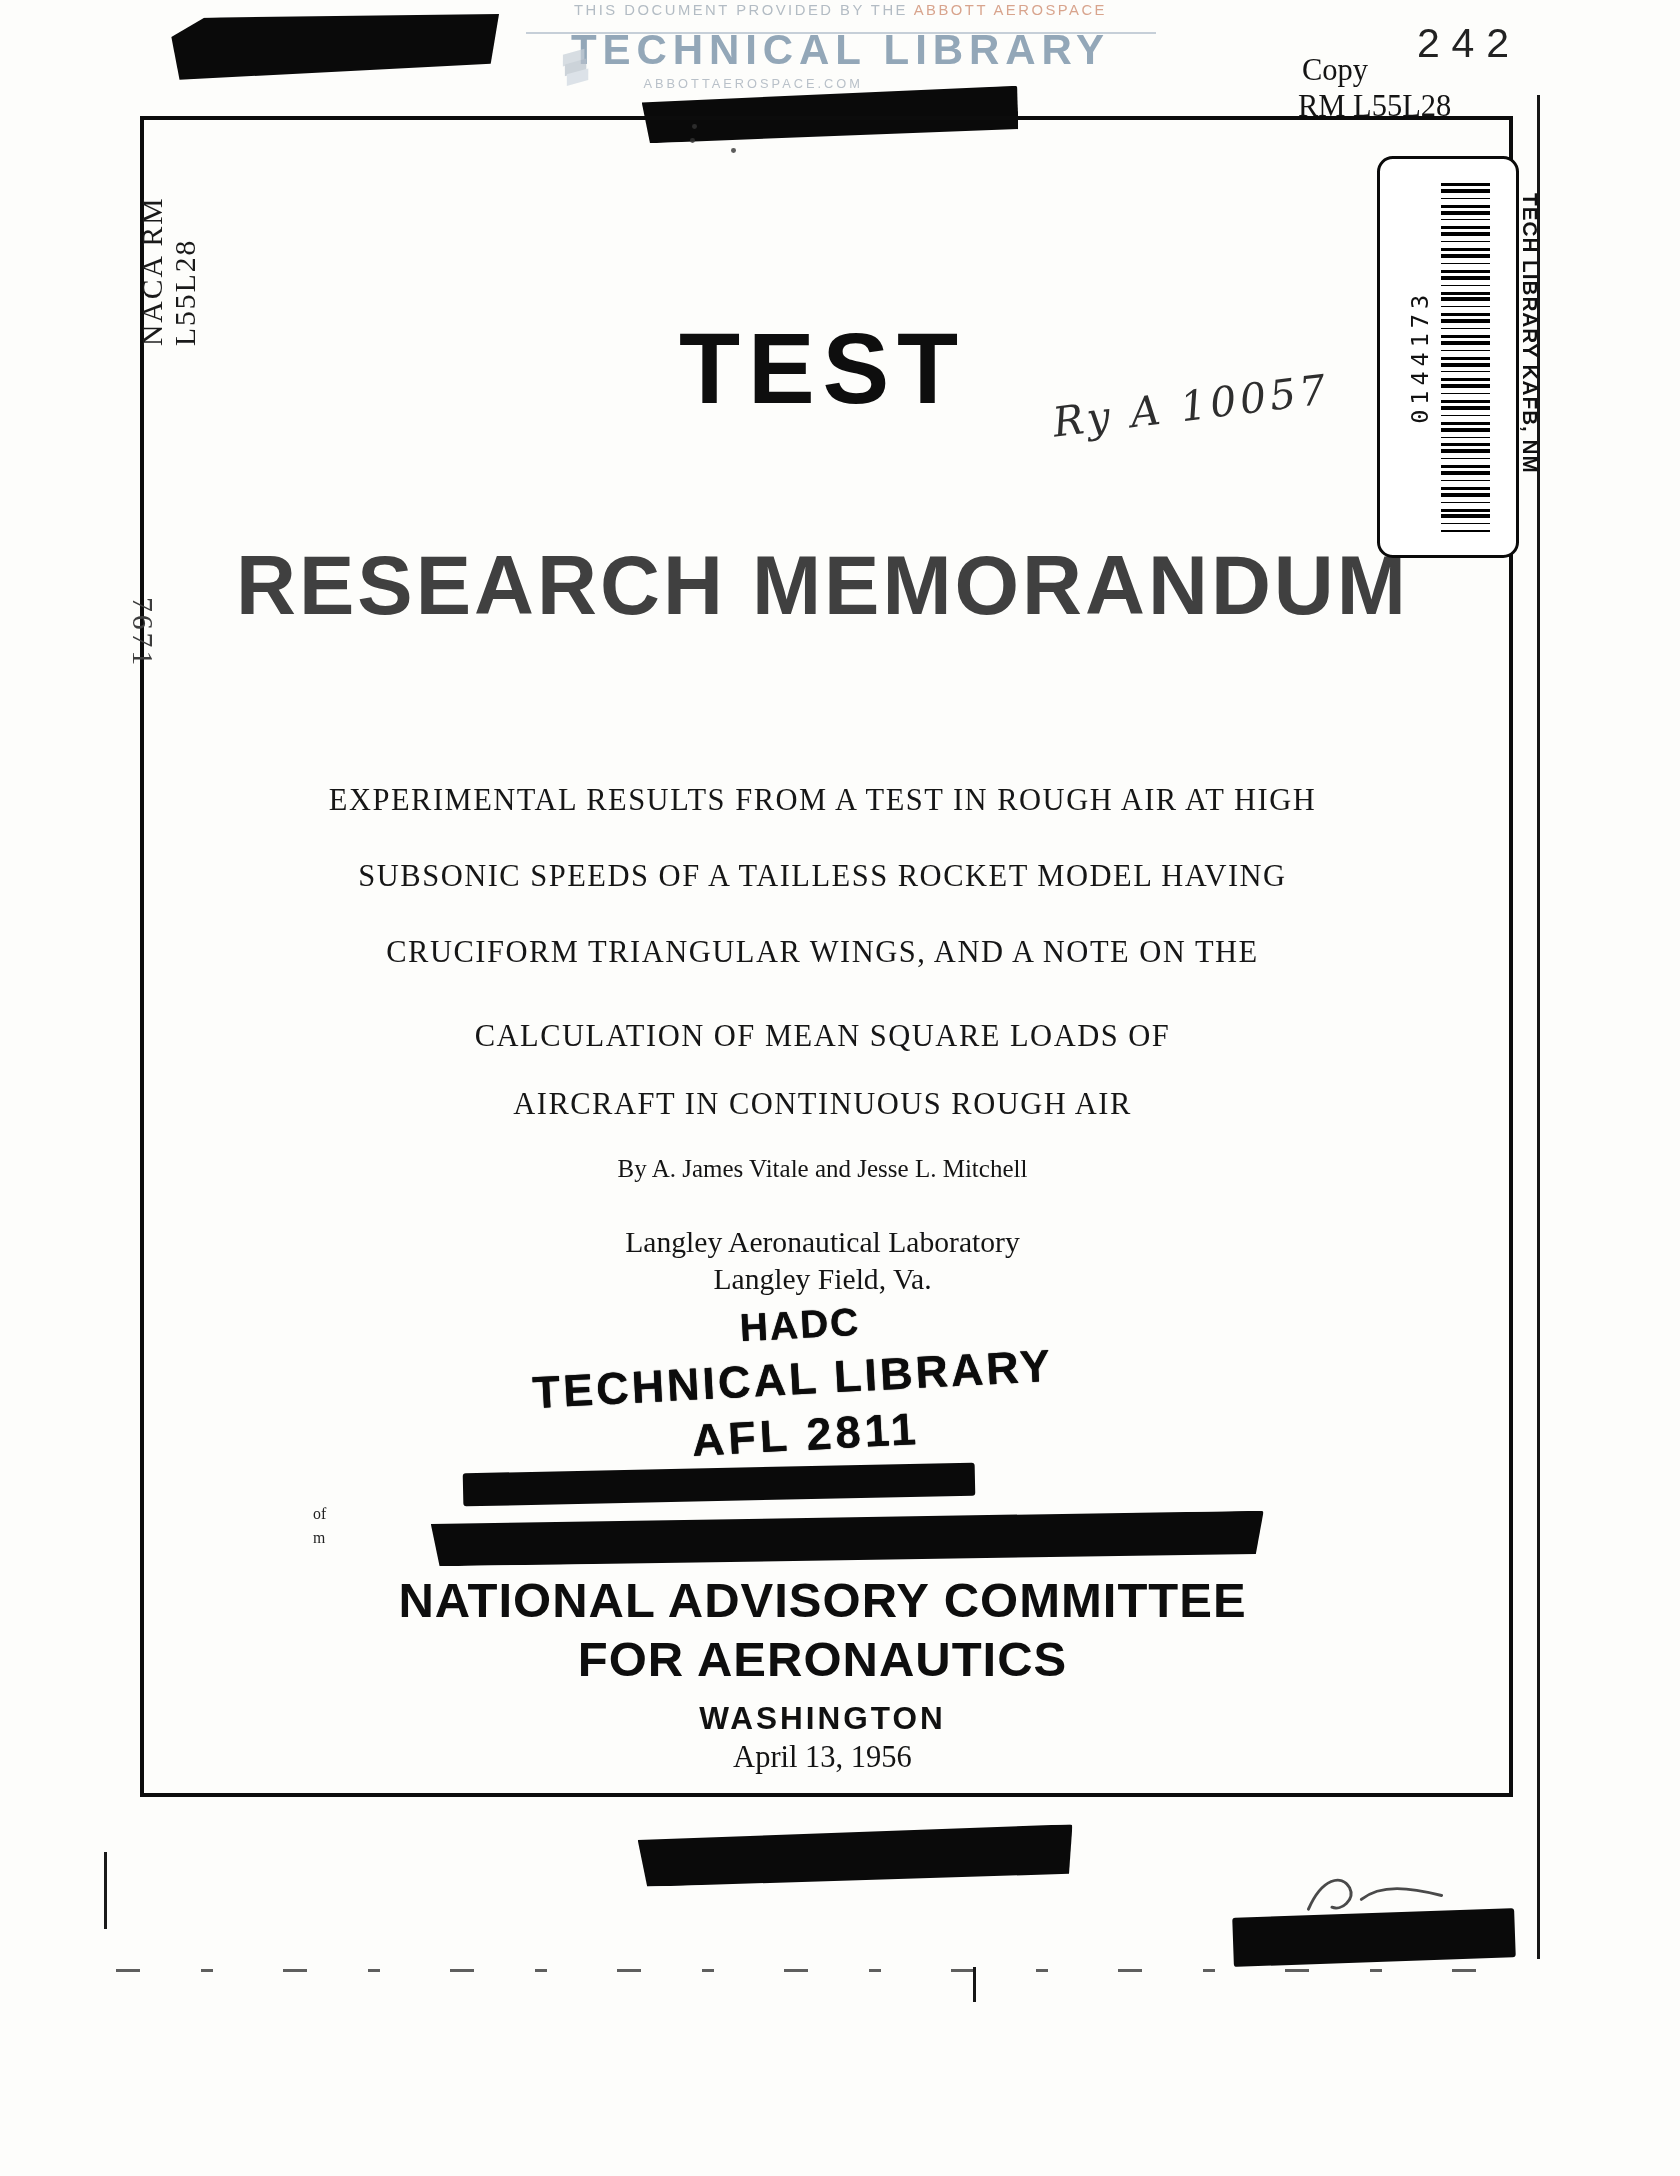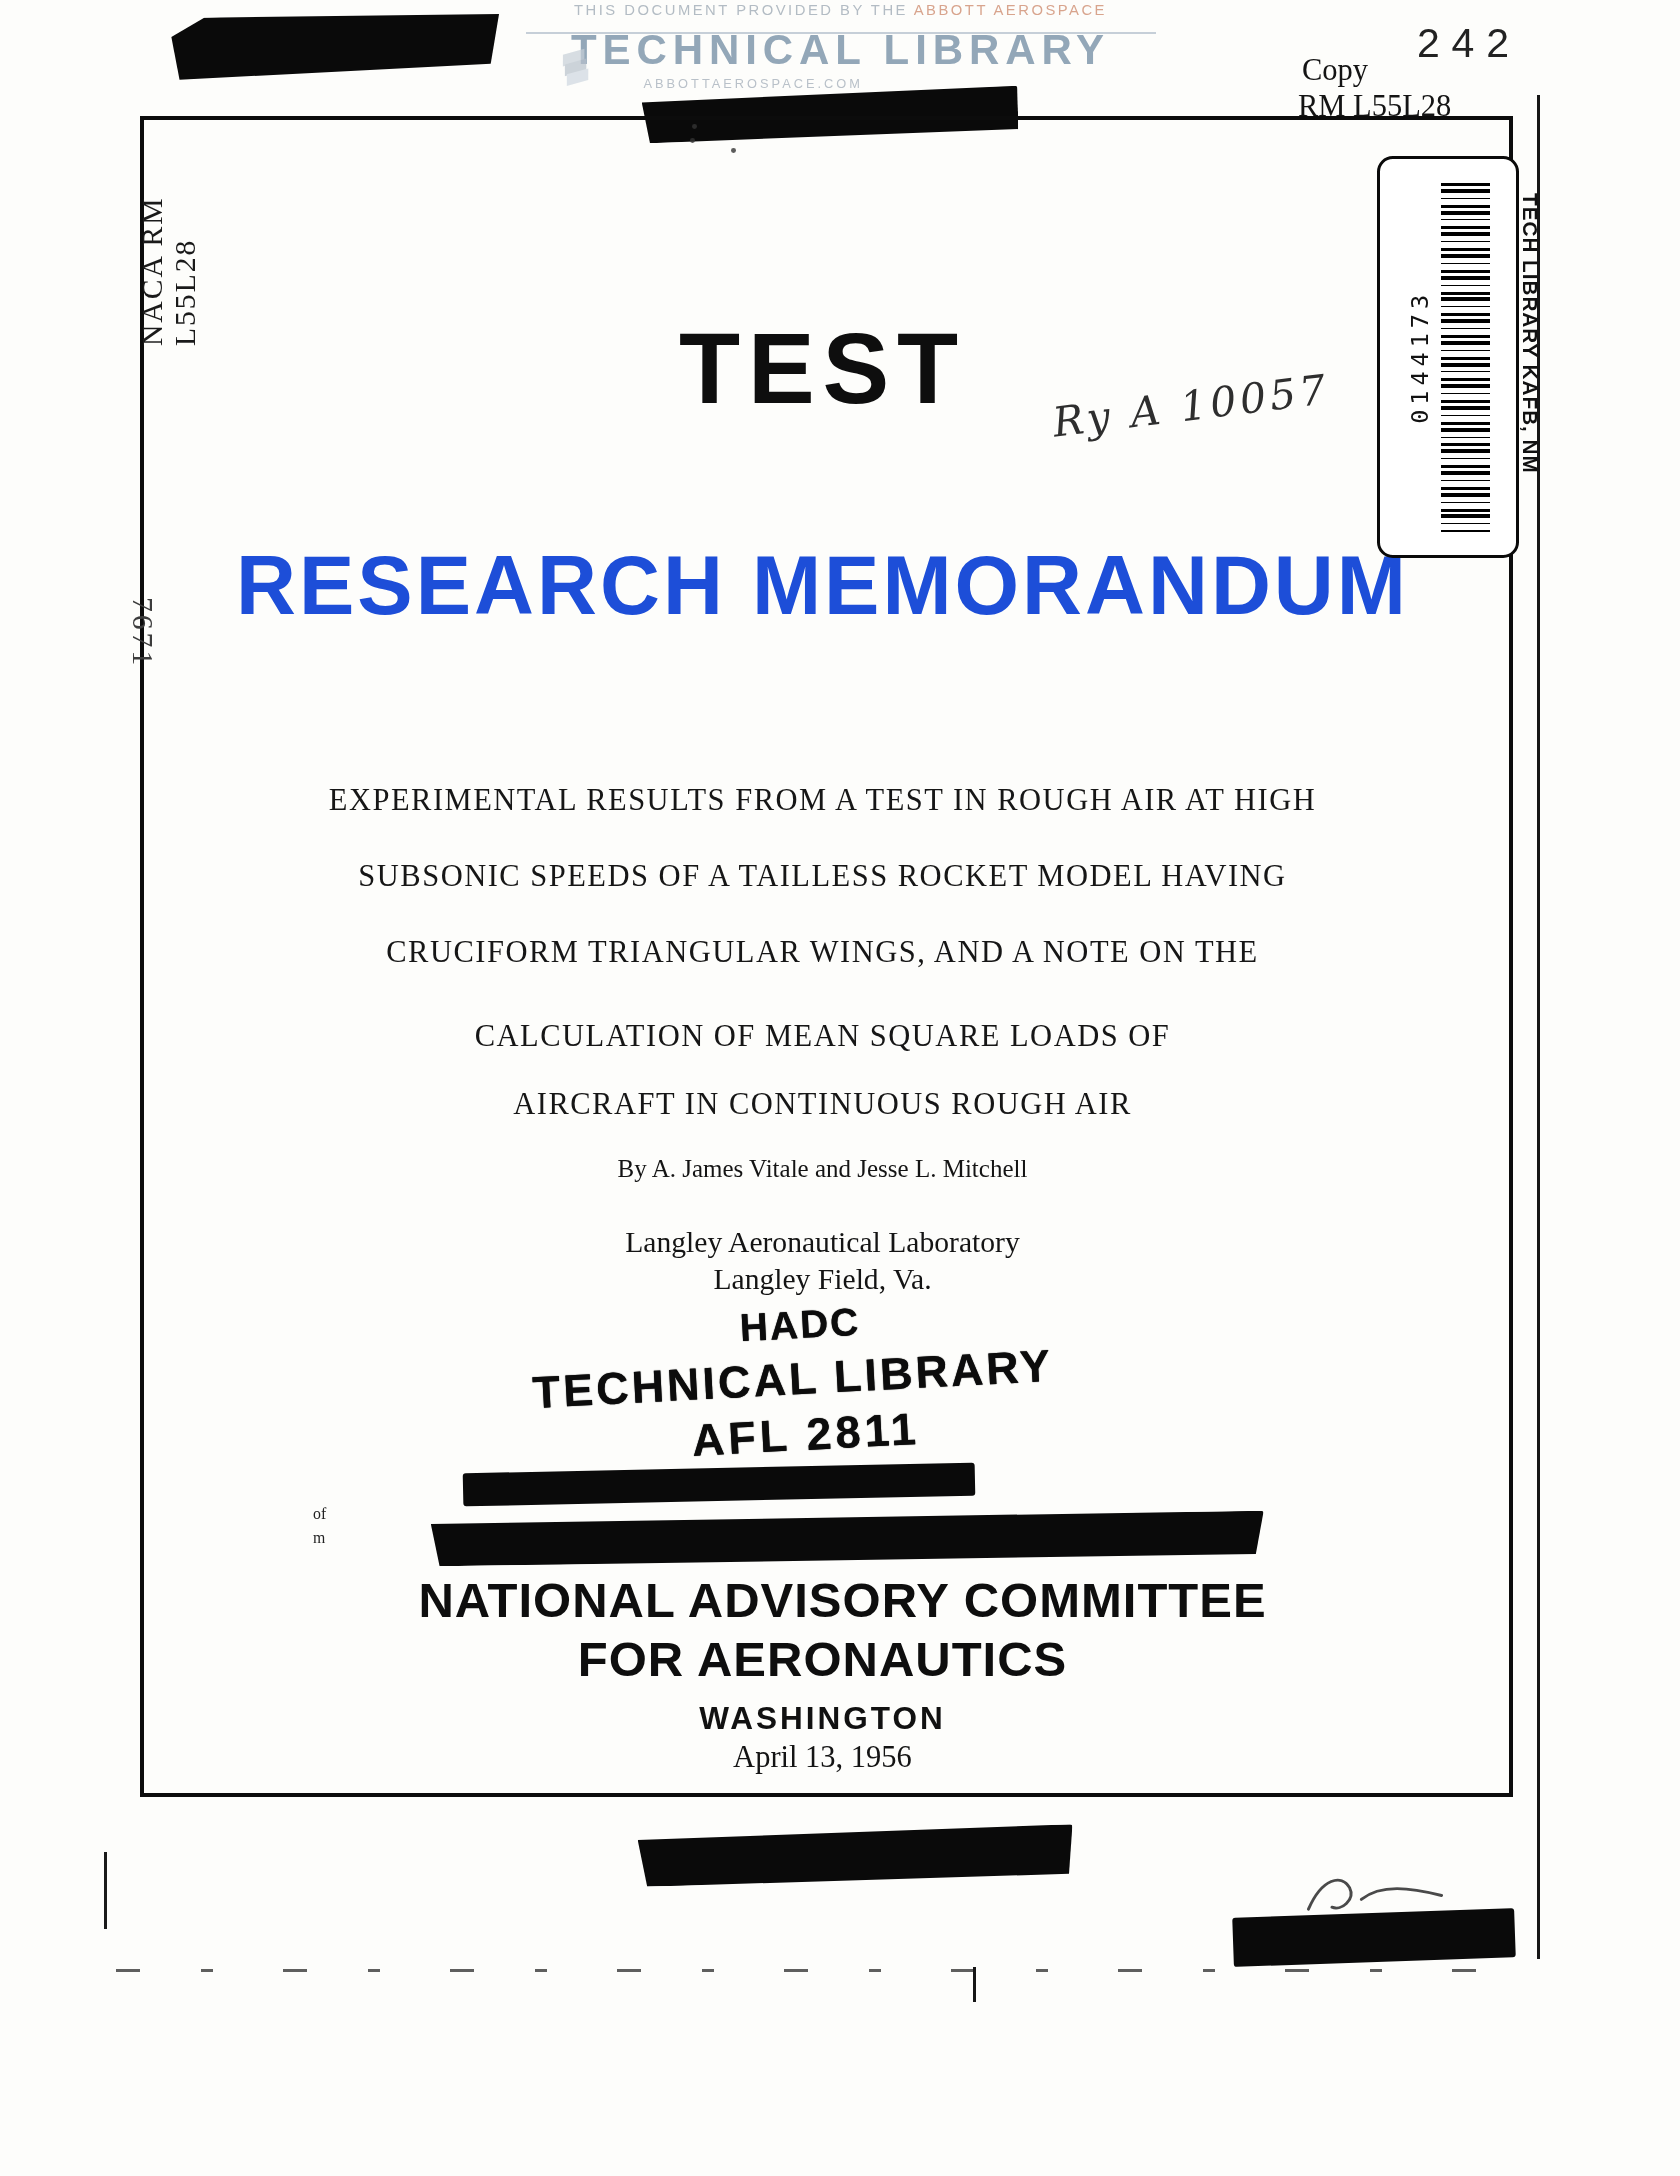--- a/index.html
+++ b/index.html
@@ -60,42 +60,42 @@
     background:#fff;display:flex;align-items:center;justify-content:center;gap:7.9px;z-index:4;}
   .barcode-number{writing-mode:vertical-rl;transform:rotate(180deg);font-family:"DejaVu Sans Mono",monospace;font-size:23.6px;letter-spacing:4.9px;color:#111;}
   .barcode-stripes{width:49px;height:349px;
     background:repeating-linear-gradient(to bottom,#000 0 3px,#fff 3px 5.9px,#000 5.9px 9.9px,#fff 9.9px 14.8px,#000 14.8px 15.8px,#fff 15.8px 21.7px);}
   .barcode-label{position:absolute;left:1518px;top:193px;writing-mode:vertical-rl;
     font-family:"Liberation Sans",sans-serif;font-weight:700;font-size:20.7px;letter-spacing:1px;color:#111;z-index:5;}
 
   
   .cline{position:absolute;left:140px;width:1365px;text-align:center;}
   .naca{top:311px;font-family:"Liberation Sans",sans-serif;font-weight:900;font-size:100px;letter-spacing:7.9px;color:#0e0e0e;}
-  .memo{top:538px;font-family:"Liberation Sans",sans-serif;font-weight:900;font-size:83px;letter-spacing:3px;color:#1d4ed8;}
+  .memo{top:538px;font-family:"Liberation Sans",sans-serif;font-weight:900;font-size:83px;letter-spacing:3px;color:#404040;}
   .handwritten{position:absolute;left:1052px;top:382px;font-family:"DejaVu Serif",serif;font-style:italic;
     font-size:41px;color:#2e2e2e;transform:rotate(-7deg);letter-spacing:3.9px;}
   .title-line{font-size:30.5px;letter-spacing:1.5px;color:#161616;}
   .t0{top:783px;} .t1{top:859px;} .t2{top:935px;} .t3{top:1011px;margin-top:8px;} .t4{top:1087px;}
   .byline{top:1155px;font-size:25px;}
   .affil1{top:1226px;font-size:29.6px;}
   .affil2{top:1263px;font-size:29.6px;}
 
   
   .stamp{position:absolute;left:140px;top:1302px;width:1365px;text-align:center;transform:rotate(-3deg);
     font-family:"Liberation Sans",sans-serif;font-weight:900;color:#0c0c0c;z-index:5;}
   .stamp-l1{font-size:39px;letter-spacing:2px;margin-left:-39px;text-shadow:0 0 1px #000;}
   .stamp-l2{font-size:45px;letter-spacing:3px;margin-top:5.9px;margin-left:-59px;text-shadow:0 0 1px #000;}
   .stamp-l3{font-size:45px;letter-spacing:3.9px;margin-top:3.9px;margin-left:-39px;text-shadow:0 0 1px #000;}
 
   .frag{position:absolute;font-size:15.8px;color:#222;}
   .frag-cl{left:722px;top:1473px;}
   .frag-of{left:313px;top:1505px;}
   .frag-m{left:313px;top:1529px;}
 
-  .org1{top:1572px;font-family:"Liberation Sans",sans-serif;font-weight:900;font-size:49px;letter-spacing:1px;color:#0e0e0e;padding-left:20px;}
+  .org1{top:1572px;font-family:"Liberation Sans",sans-serif;font-weight:900;font-size:49px;letter-spacing:1px;color:#0e0e0e;}
   .org2{top:1631px;font-family:"Liberation Sans",sans-serif;font-weight:900;font-size:49px;letter-spacing:1px;color:#0e0e0e;text-align:center;}
   .city{top:1700px;font-family:"Liberation Sans",sans-serif;font-weight:700;font-size:31.5px;letter-spacing:3px;color:#111;}
   .date{top:1740px;font-size:30.5px;}
 
   .hand-mark{position:absolute;left:1302px;top:1870px;z-index:2;}
 </style>
 </head>
 <body>
 
 <div class="page">

